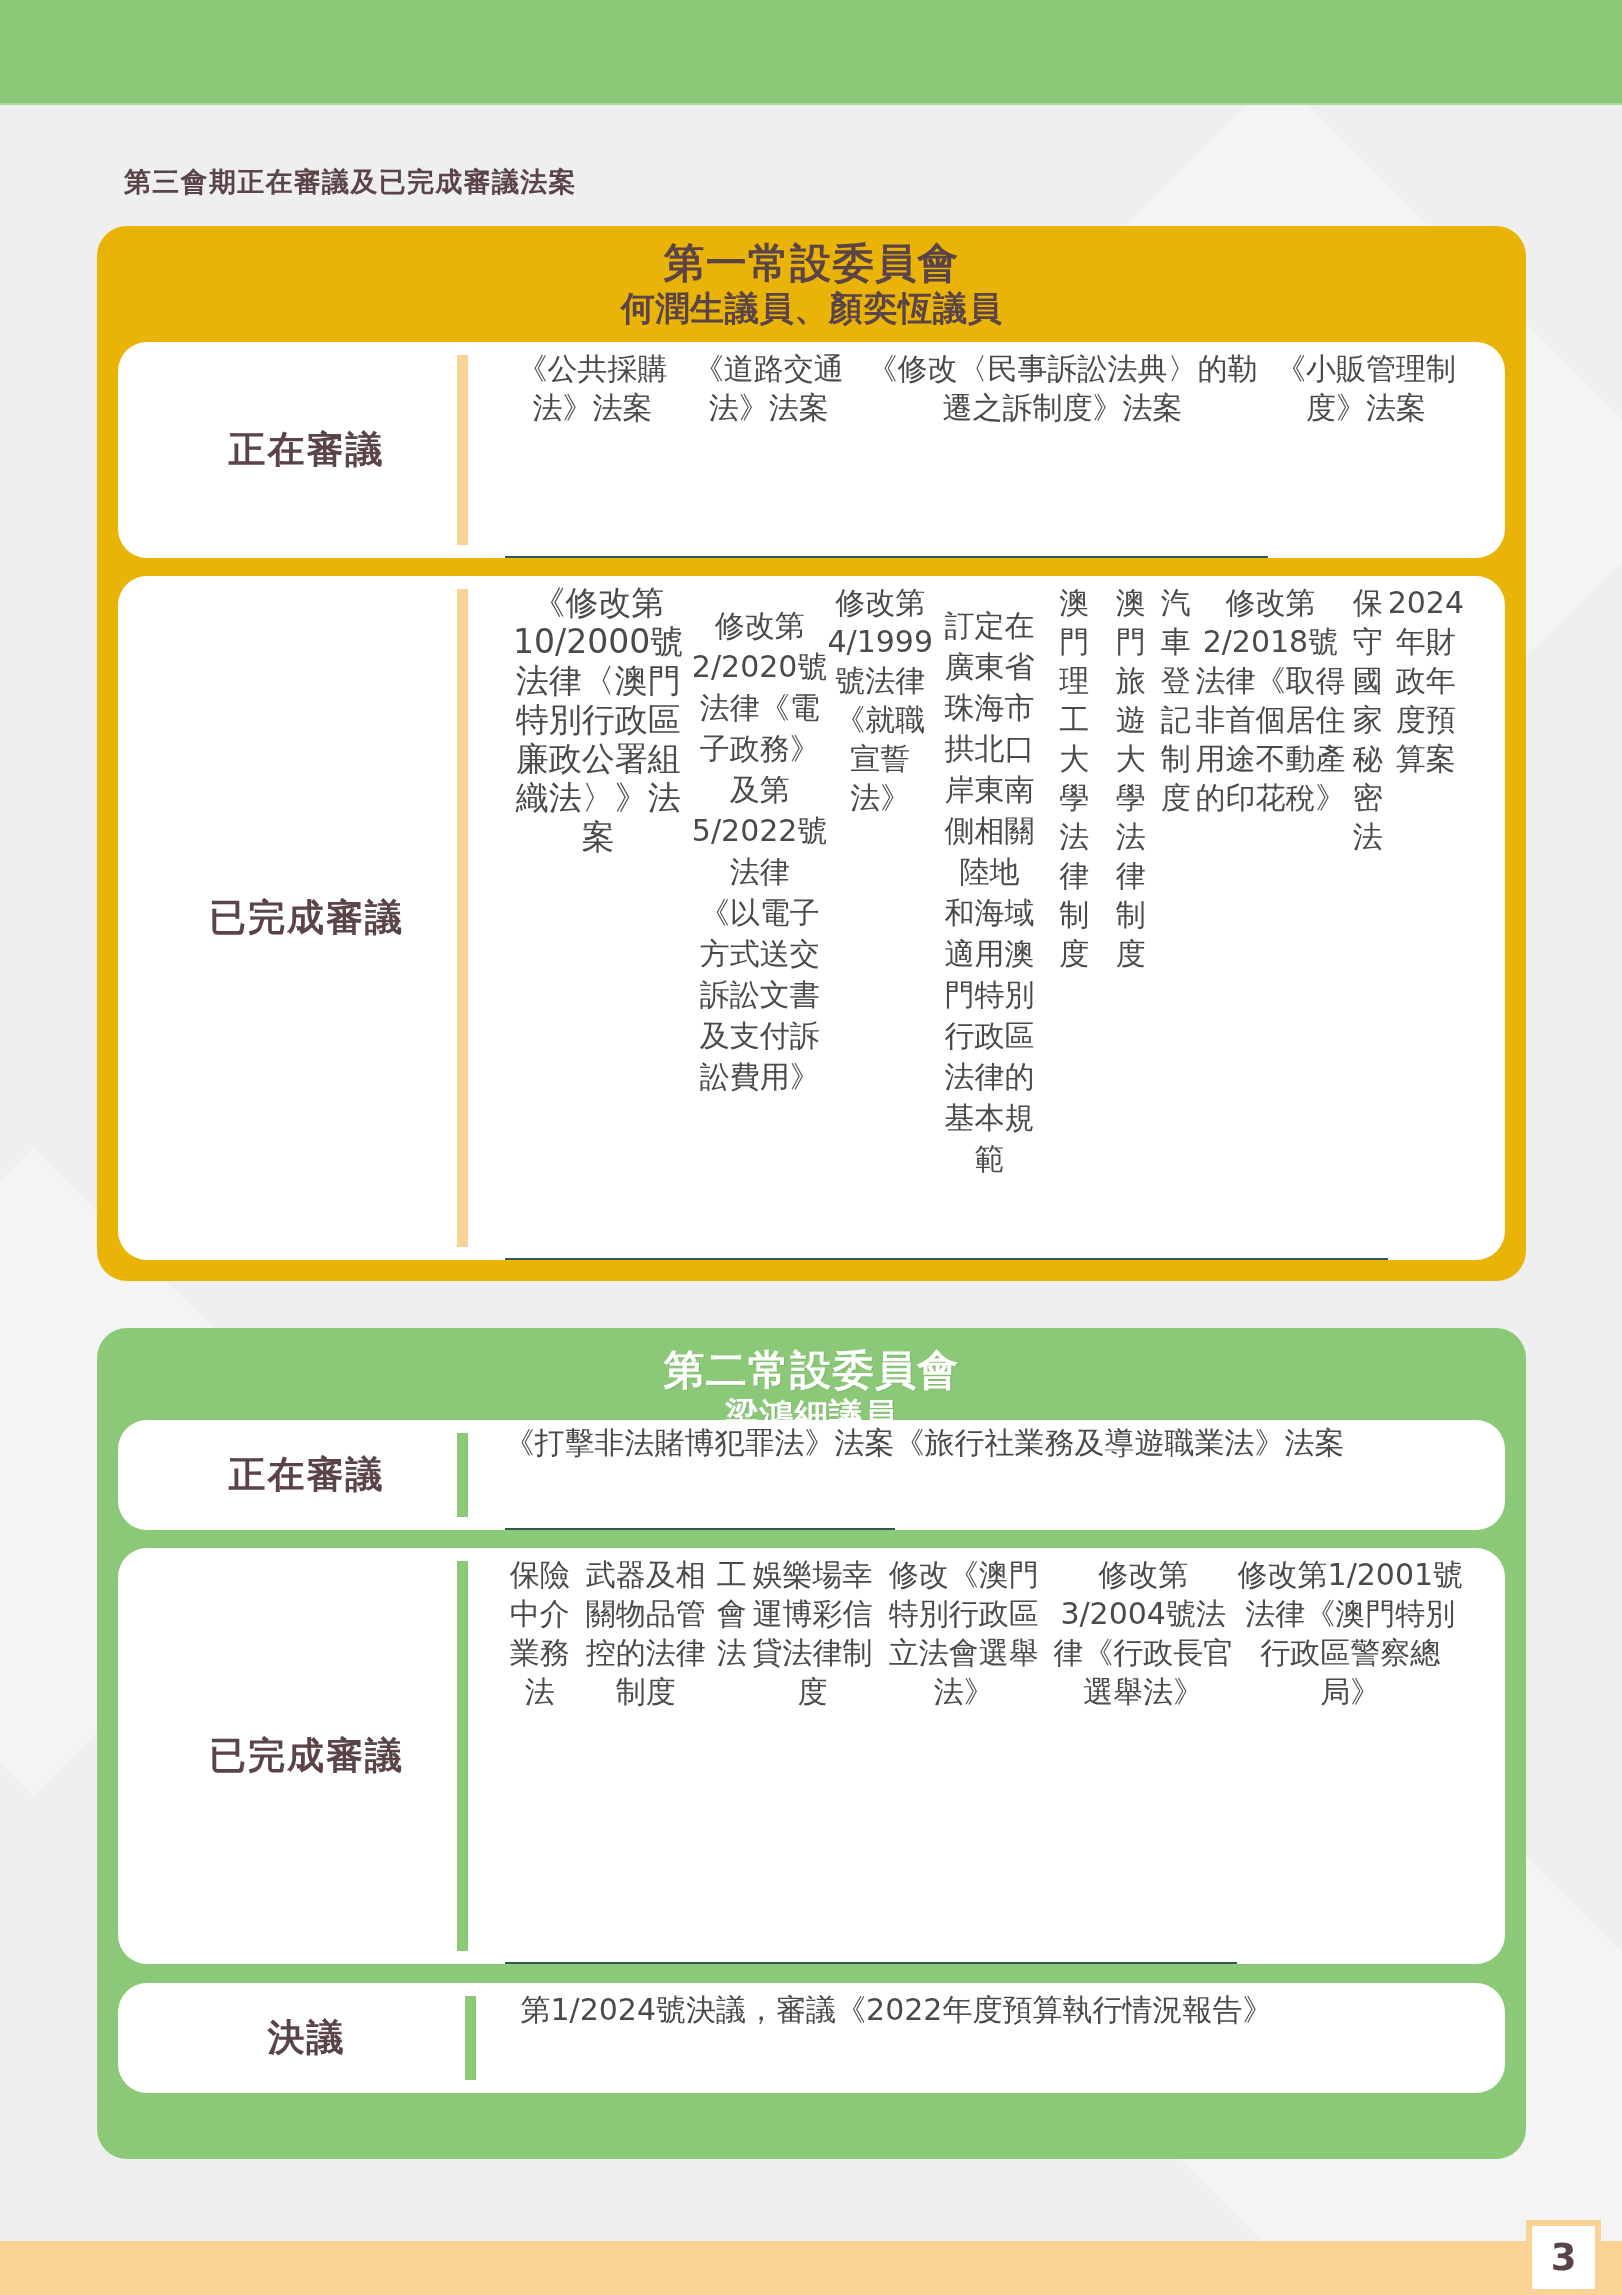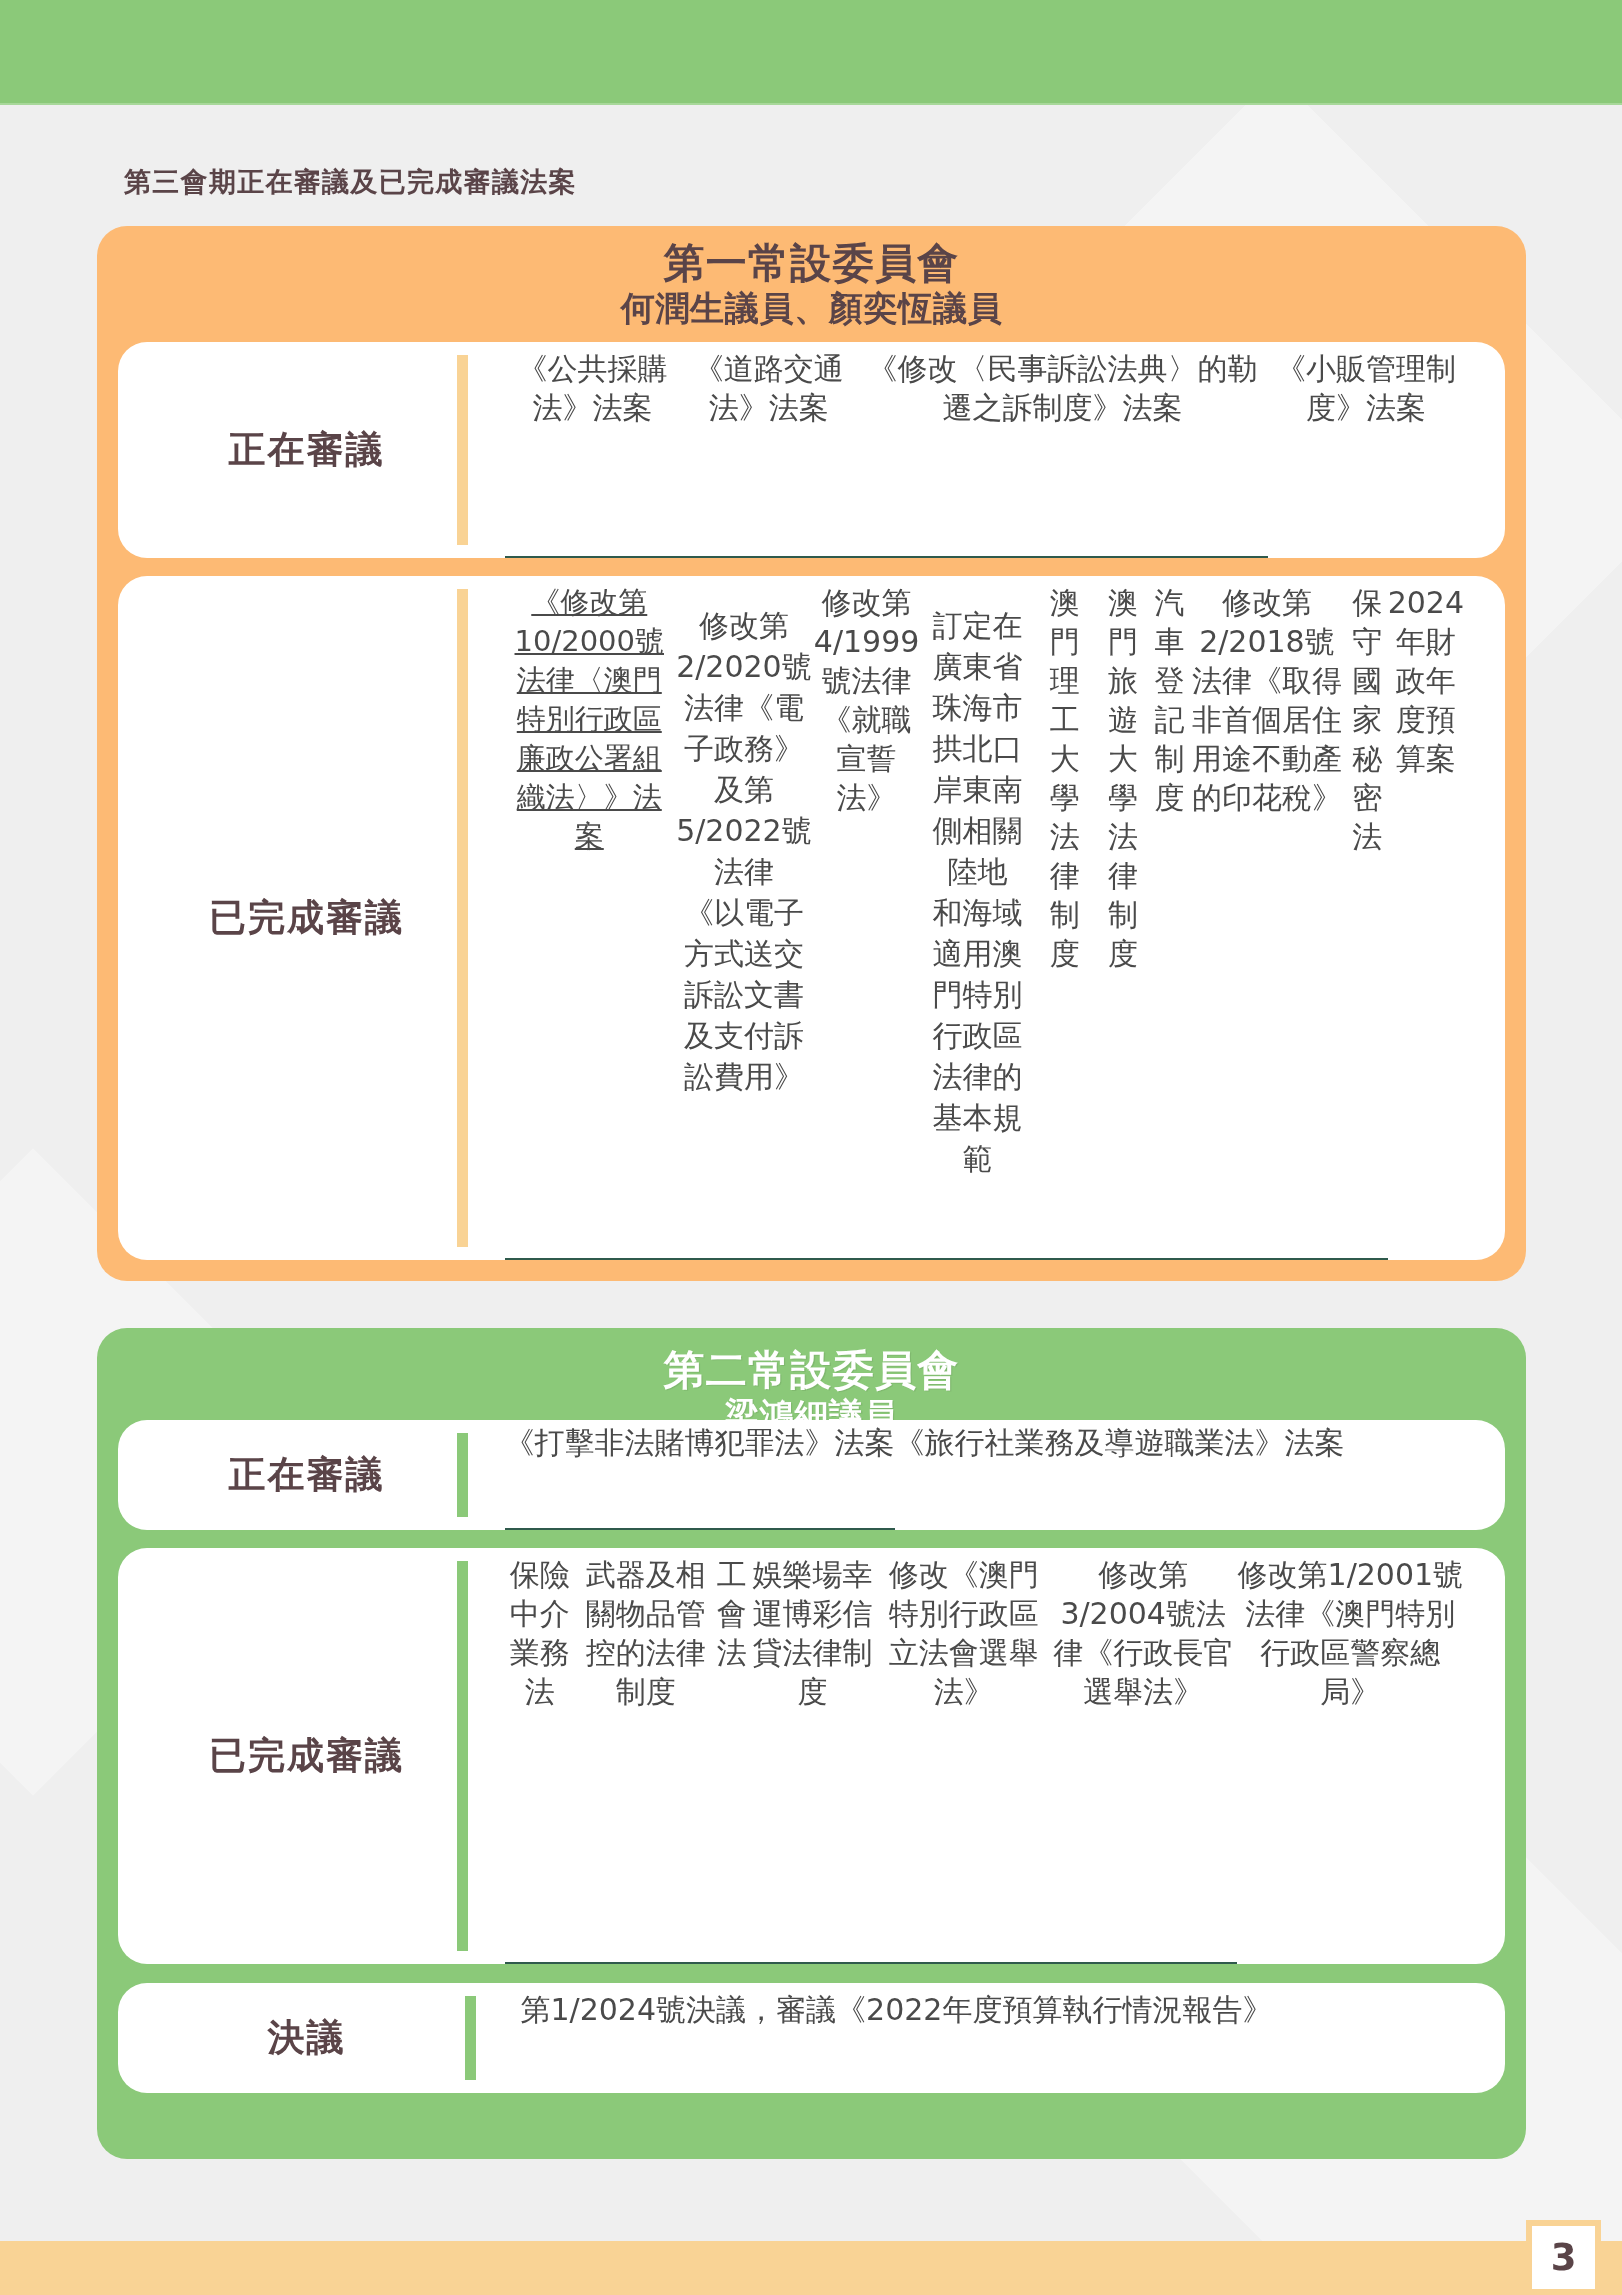--- a/index.html
+++ b/index.html
@@ -24,21 +24,21 @@
   .page-heading {
     position: absolute; left: 124px; top: 164px;
     font-size: 27px; font-weight: bold; color: #5a4448;
     letter-spacing: 1.3px;
   }
   .card {
     position: absolute; left: 97px; width: 1429px;
     border-radius: 30px;
     padding: 0 21px;
   }
-  .card.orange { background: #fdba74; top: 226px; height: 1055px; }
+  .card.orange { background: #eab308; top: 226px; height: 1055px; }
   .card.green { background: #8bc979; top: 1328px; height: 831px; }
   .card-header {
     text-align: center;
     font-weight: bold;
   }
   .card.orange .card-header { color: #5a4448; padding-top: 13px; height: 116px; }
   .card.green .card-header { color: #ffffff; padding-top: 18.3px; height: 92px; text-shadow: 1.3px 1.3px 0 rgba(0,0,0,0.08); }
   .card-title { font-size: 41px; line-height: 48px; letter-spacing: 1.3px; }
   .card-sub { font-size: 34px; line-height: 42px; letter-spacing: 0.7px; }
 
@@ -115,21 +115,21 @@
       <div class="panel-item">《道路交通法》法案</div>
       <div class="panel-item">《修改〈民事訴訟法典〉的勒遷之訴制度》法案</div>
       <div class="panel-item">《小販管理制度》法案</div>
     </div>
   </div>
 
   <div class="panel" style="height:684px;">
     <div class="panel-label">已完成審議</div>
     <div class="panel-divider"></div>
     <div class="panel-list">
-      <div class="panel-item" style="font-size:29px;text-decoration:underline;">《修改第10/2000號法律〈澳門特別行政區廉政公署組織法〉》法案</div>
+      <div class="panel-item" style="font-size:33px;">《修改第10/2000號法律〈澳門特別行政區廉政公署組織法〉》法案</div>
       <div class="panel-item two-line">
         <div>修改第2/2020號法律《電子政務》及第5/2022號法律</div>
         <div>《以電子方式送交訴訟文書及支付訴訟費用》</div>
       </div>
       <div class="panel-item">修改第4/1999號法律《就職宣誓法》</div>
       <div class="panel-item two-line">
         <div>訂定在廣東省珠海市拱北口岸東南側相關陸地</div>
         <div>和海域適用澳門特別行政區法律的基本規範</div>
       </div>
       <div class="panel-item">澳門理工大學法律制度</div>

